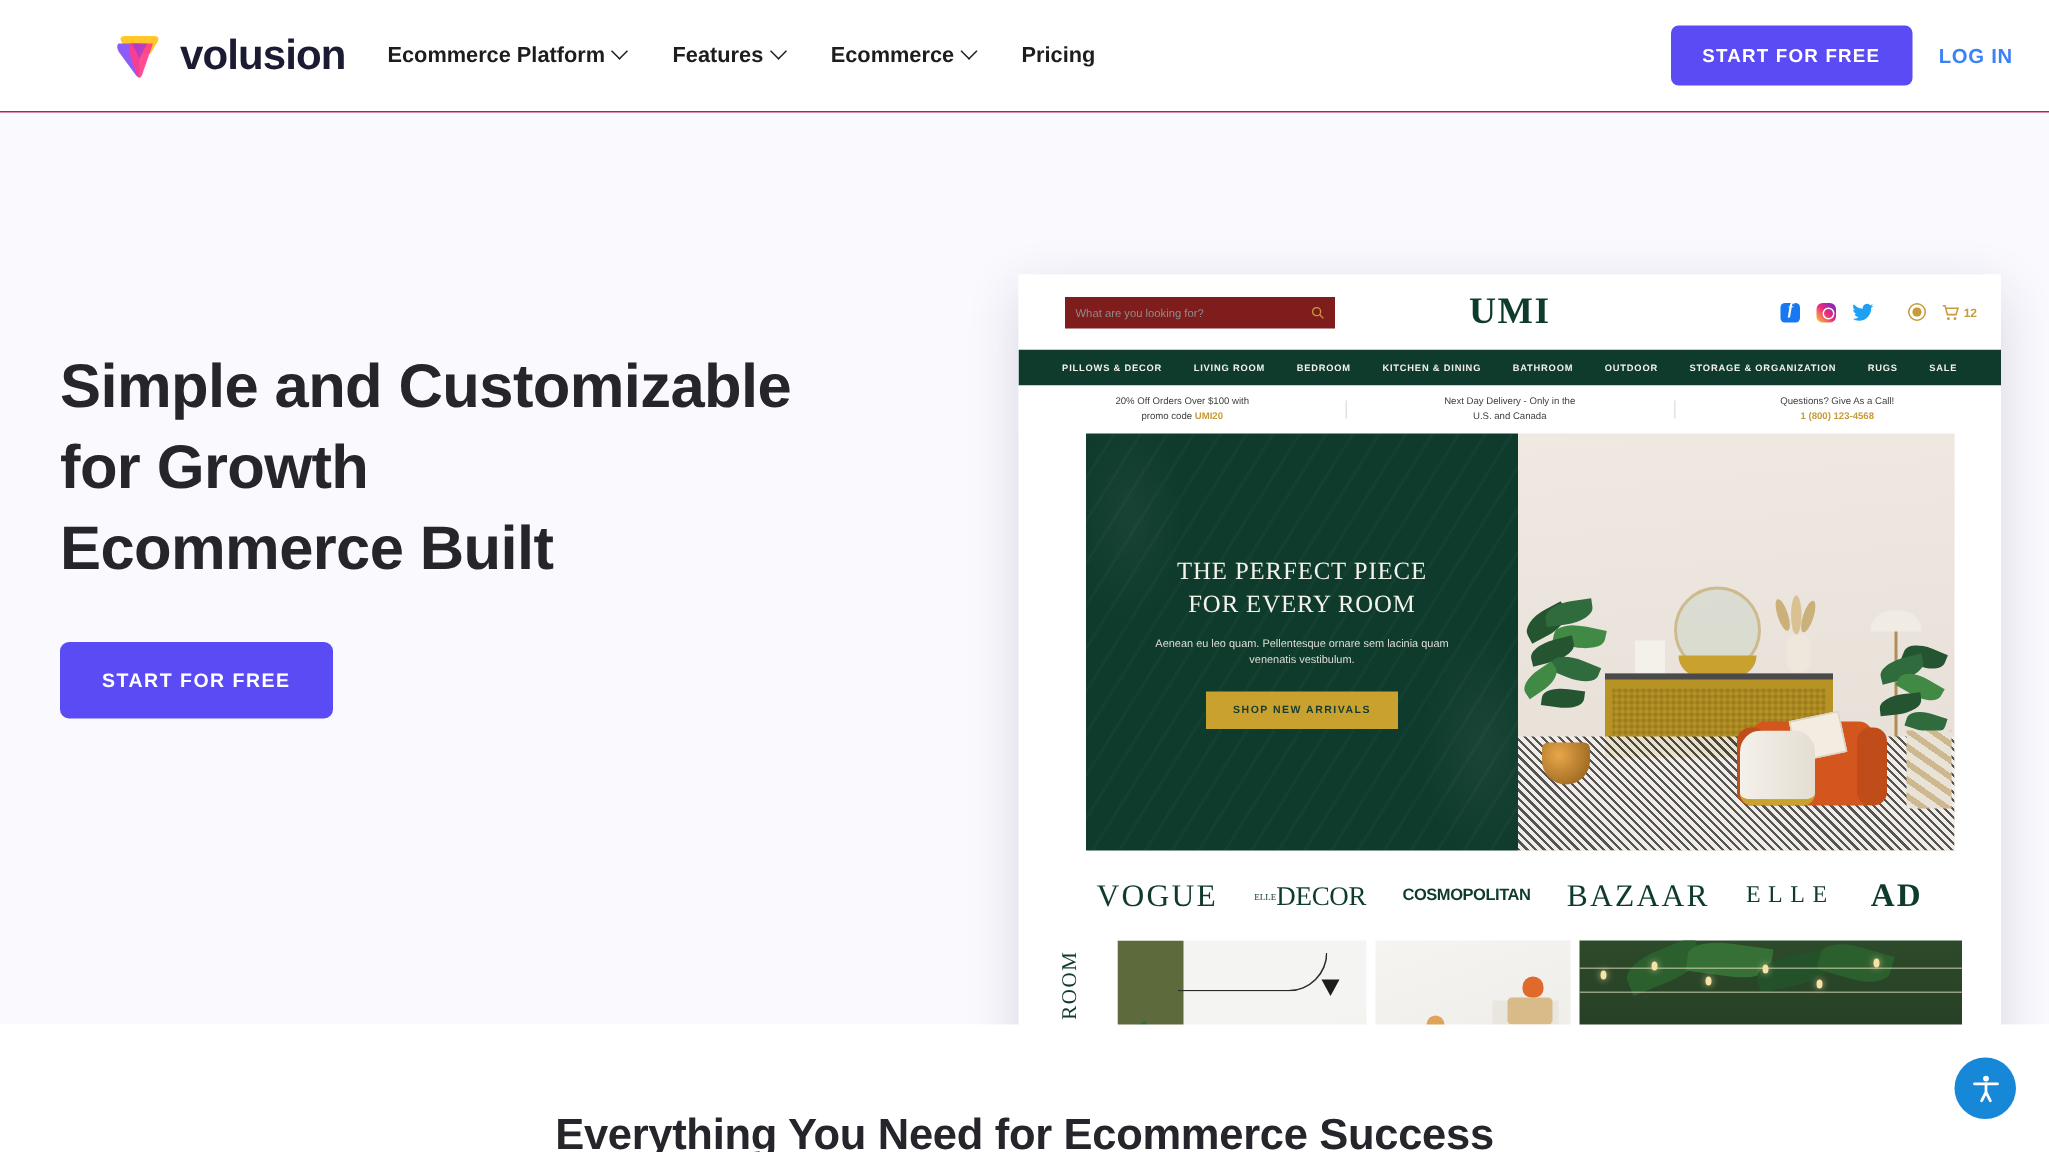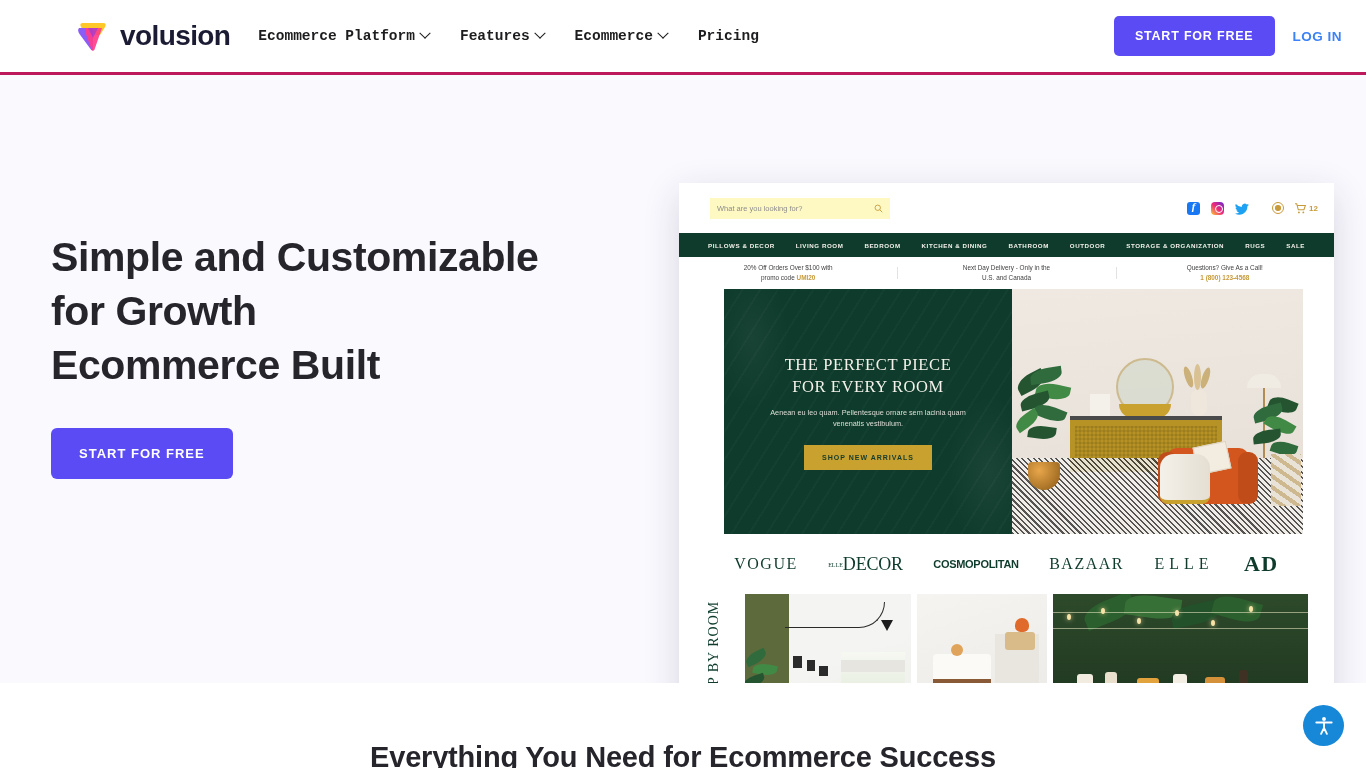--- a/index.html
+++ b/index.html
@@ -8,36 +8,35 @@
     overflow: hidden;
     background: #ffffff;
     font-family: "Liberation Sans", sans-serif;
   }
 
   
   .topbar {
     position: absolute; top: 0; left: 0;
     width: 1366px; height: 75px;
     background: #ffffff;
-    border-bottom: 3px solid #be185d;
+    border-bottom: 1px solid #be185d;
     display: flex; align-items: center;
     z-index: 30;
   }
   .brand { display: flex; align-items: center; margin-left: 76px; }
   .brand-mark { width: 34px; height: 32px; position: relative; }
   .brand-name {
     font-size: 28px; font-weight: 700; color: #1b1b33;
     letter-spacing: -0.6px; margin-left: 10px;
   }
   .mainnav { display: flex; align-items: center; margin-left: 28px; gap: 31px; }
   .navlink {
     font-size: 14.5px; font-weight: 700; color: #1d1d1f;
     display: flex; align-items: center; gap: 6px; cursor: pointer;
     white-space: nowrap;
-    font-family: Liberation Mono, monospace;
   }
   .caret {
     width: 8px; height: 8px; border-right: 1.6px solid #1d1d1f;
     border-bottom: 1.6px solid #1d1d1f; transform: rotate(45deg) translate(-2px,-2px);
   }
   .nav-right {
     margin-left: auto; margin-right: 24px;
     display: flex; align-items: center; gap: 18px;
   }
   .btn-purple {
@@ -50,21 +49,21 @@
     font-size: 13.5px; font-weight: 700; letter-spacing: 0.5px;
     color: #3b82f6; cursor: pointer;
   }
 
   
   .hero {
     position: absolute; top: 75px; left: 0;
     width: 1366px; height: 608px;
     background: #faf9fe;
   }
-  .hero-copy { position: absolute; left: 51px; top: 155px; width: 560px; }
+  .hero-copy { position: absolute; left: 40px; top: 155px; width: 560px; }
   .hero-h1 {
     font-size: 41px; line-height: 54px; font-weight: 700;
     color: #25252b; letter-spacing: -0.4px;
   }
   .hero-sub {
     margin-top: 26px; font-size: 17px; line-height: 28px;
     color: #53535e; max-width: 370px;
   }
   .hero-cta {
     margin-top: 36px; display: inline-block;
@@ -80,21 +79,21 @@
     width: 655px; height: 537px;
     background: #fff; overflow: hidden;
     box-shadow: 0 10px 34px rgba(40,40,80,.16);
   }
   .mock-head {
     height: 50px; background:#fff; display:flex; align-items:center;
     position: relative;
   }
   .searchbox {
     margin-left: 31px; width: 180px; height: 21px;
-    background: #fef9c3; display: flex; align-items: center;
+    background: #7f1d1d; display: flex; align-items: center;
     padding: 0 7px; font-size: 7.5px; color: #8d8d8d;
   }
   .searchbox span.lbl { flex: 1; }
   .umi {
     position: absolute; left: 0; right: 0; text-align: center;
     font-family: "Liberation Serif", serif;
     font-size: 25px; font-weight: 700; color: #0d3b2e; letter-spacing: 1px;
   }
   .mock-head-right {
     margin-left: auto; margin-right: 16px; display: flex; align-items: center; gap: 11px;
@@ -139,21 +138,21 @@
   .promo-cell {
     flex: 1; text-align: center; font-size: 6.4px; line-height: 10px;
     color: #3e3e3e; position: relative;
   }
   .promo-cell + .promo-cell::before {
     content:""; position:absolute; left:0; top:4px; bottom:4px; width:1px; background:#e2e2e2;
   }
   .promo-accent { color: #c79a3a; font-weight: 700; }
 
   
-  .mock-hero { height: 245px; display: flex; margin: 0 31px; position: relative; padding-left: 14px; }
+  .mock-hero { height: 278px; display: flex; margin: 0 31px; position: relative; padding-left: 14px; }
   .mh-left {
     width: 288px; background: #0e3b2c; position: relative; overflow:hidden;
     display: flex; flex-direction: column; align-items: center; justify-content: center;
   }
   .mh-left::before {
     content:""; position:absolute; inset:0;
     background:
       radial-gradient(ellipse 60px 120px at 10% 20%, rgba(255,255,255,.045), transparent 60%),
       radial-gradient(ellipse 70px 130px at 92% 75%, rgba(255,255,255,.05), transparent 60%),
       repeating-linear-gradient(122deg, rgba(255,255,255,.022) 0 2px, transparent 2px 15px);
@@ -215,21 +214,21 @@
     background: repeating-linear-gradient(35deg,#e9e2d6 0 5px,#cdb88f 5px 9px); }
   .leaf { position:absolute; background:#2f6b3c; border-radius:60% 0 60% 0; }
   .leaf.d { background:#245530; }
   .leaf.l { background:#418a45; }
 
   
   .mags {
     height: 60px; display: flex; align-items: center; justify-content: space-around;
     margin: 0 40px; color: #0e3b2c;
   }
-  .mag { font-family: "Liberation Serif", serif; font-size: 16px; letter-spacing: 1.5px; }
+  .mag { font-family: "Liberation Serif", serif; font-size: 21px; letter-spacing: 1.5px; }
   .mag.cosmo { font-family:"Liberation Sans",sans-serif; font-size:11px; font-weight:700; letter-spacing:-.3px; }
   .mag.decor { font-size: 18px; letter-spacing:-.2px; }
   .mag.elle { letter-spacing: 5px; font-size: 16px; }
   .mag.ad { font-size: 22px; font-weight: 700; }
 
   
   .sbr { margin: 0 26px; display: flex; gap: 6px; height: 120px; }
   .sbr-label {
     width: 34px; position: relative;
   }
@@ -339,20 +338,21 @@
 
     <div class="mock-head">
       <div class="searchbox">
         <span class="lbl">What are you looking for?</span>
         <svg width="9" height="9" viewBox="0 0 12 12">
           <circle cx="5" cy="5" r="3.6" fill="none" stroke="#c79a3a" stroke-width="1.2"></circle>
           <line x1="7.6" y1="7.6" x2="11" y2="11" stroke="#c79a3a" stroke-width="1.2"></line>
         </svg>
       </div>
 
+      <div class="umi">UMI</div>
 
       <div class="mock-head-right">
         <i class="soc soc-fb"></i>
         <i class="soc soc-ig"></i>
         <span class="soc-tw">
           <svg width="14" height="13" viewBox="0 0 16 14">
             <path d="M16 1.7a6.4 6.4 0 0 1-1.9.5A3.3 3.3 0 0 0 15.5.4a6.6 6.6 0 0 1-2.1.8A3.3 3.3 0 0 0 7.8 4a9.3 9.3 0 0 1-6.8-3.4 3.3 3.3 0 0 0 1 4.4A3.2 3.2 0 0 1 .5 4.6a3.3 3.3 0 0 0 2.6 3.2 3.3 3.3 0 0 1-1.5.1 3.3 3.3 0 0 0 3.1 2.3A6.6 6.6 0 0 1 0 11.6 9.3 9.3 0 0 0 5 13c6 0 9.4-5.1 9.2-9.7A6.6 6.6 0 0 0 16 1.7z" fill="#1da1f2"></path>
           </svg>
         </span>
         <i class="acct"></i>

